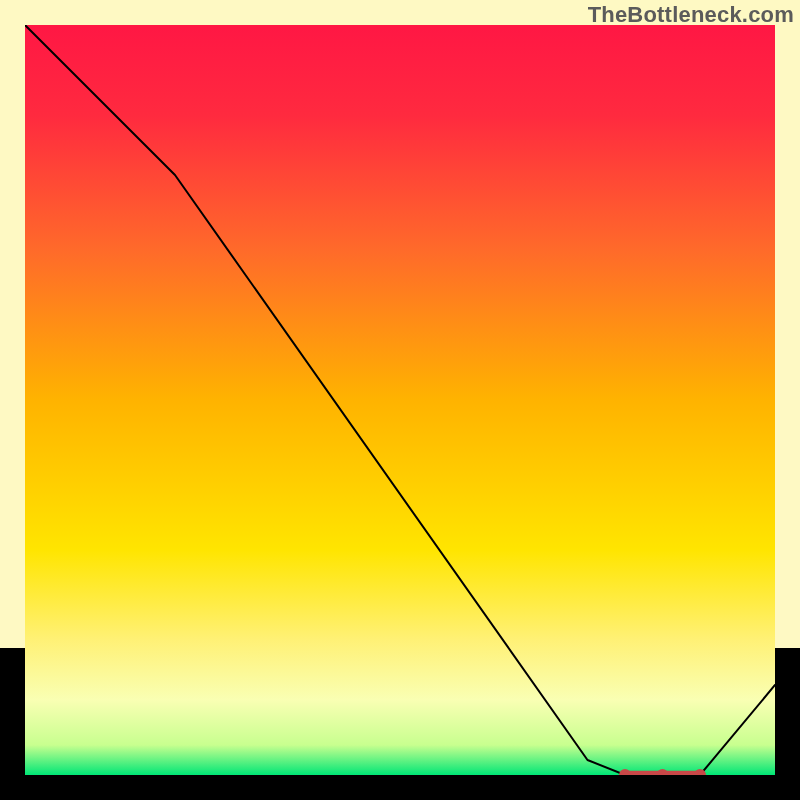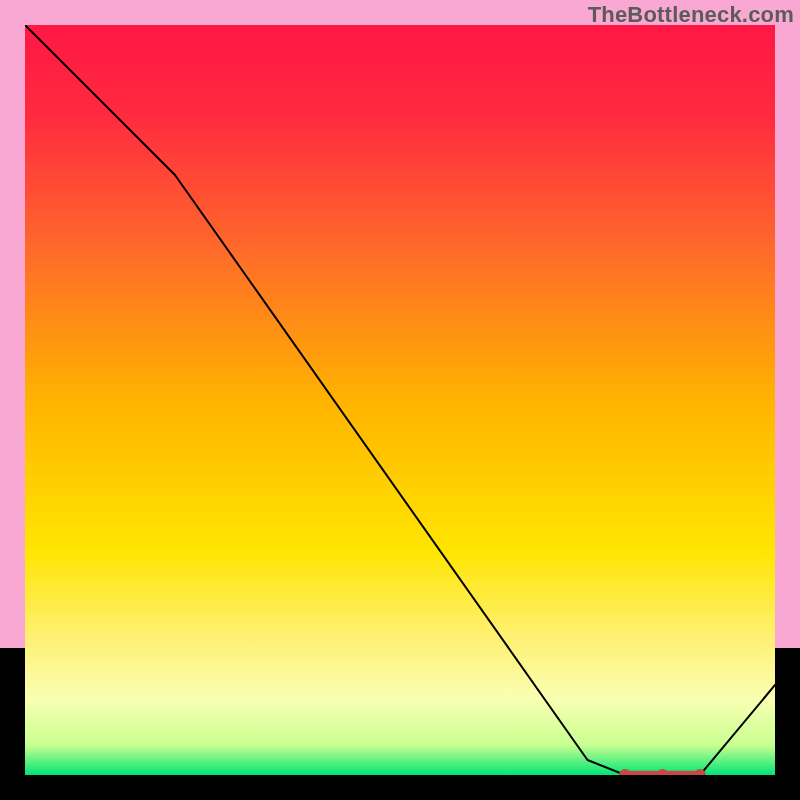--- a/index.html
+++ b/index.html
@@ -1,21 +1,21 @@
 <!DOCTYPE html>
 <html><head>
 <meta charset="utf-8">
 <style>
   * { margin: 0; padding: 0; box-sizing: border-box; }
   html, body { width: 800px; height: 800px; overflow: hidden; background: #000; }
   .frame {
     position: relative;
     width: 800px;
     height: 648px;
-    background: #f9a8d4;
+    background: #fef9c3;
   }
   .watermark {
     position: absolute;
     top: 2px;
     right: 6px;
     font-family: Arial, Helvetica, sans-serif;
     font-size: 22px;
     font-weight: 600;
     color: #5b5b5b;
     letter-spacing: 0.2px;

